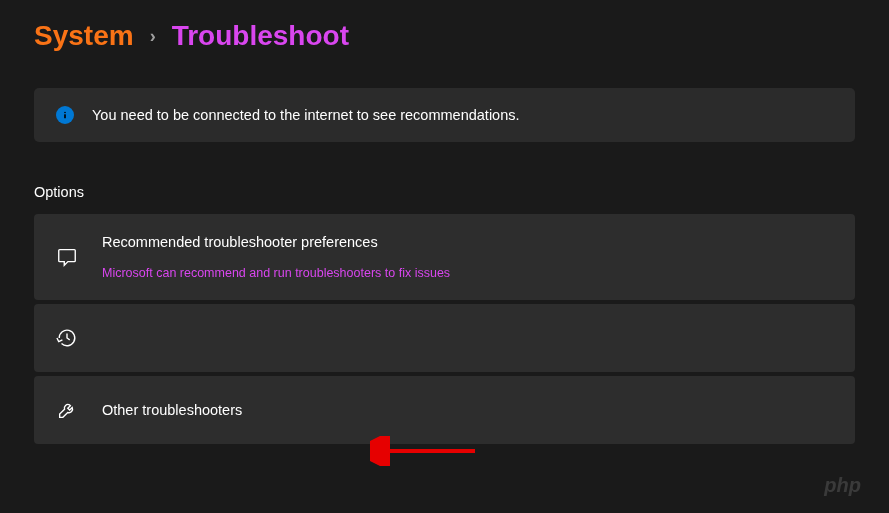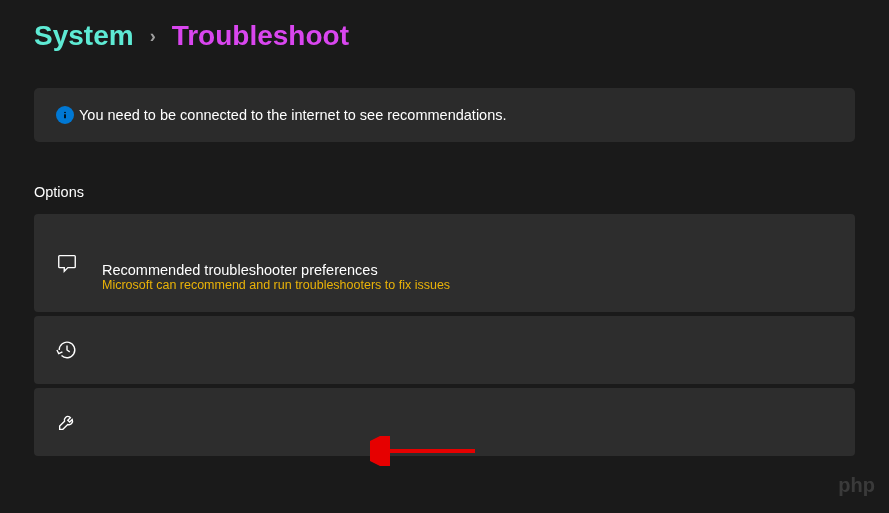--- a/index.html
+++ b/index.html
@@ -19,37 +19,37 @@
     }
     .breadcrumb {
       display: flex;
       align-items: center;
       gap: 16px;
       margin-bottom: 36px;
       font-size: 28px;
       font-weight: 600;
     }
     .breadcrumb-parent {
-      color: #5eead4;
+      color: #f97316;
       cursor: pointer;
     }
     .breadcrumb-sep {
       color: #a0a0a0;
       font-size: 18px;
     }
     .breadcrumb-current {
       color: #d946ef;
     }
     .info-banner {
       background: #2b2b2b;
       border-radius: 5px;
       padding: 18px 22px;
       display: flex;
       align-items: center;
-      gap: 5px;
+      gap: 18px;
       margin-bottom: 42px;
     }
     .info-icon {
       width: 18px;
       height: 18px;
       background: #0078d4;
       border-radius: 50%;
       display: flex;
       align-items: center;
       justify-content: center;
@@ -91,45 +91,45 @@
     .opt-icon svg {
       width: 22px;
       height: 22px;
       stroke: #ffffff;
       fill: none;
       stroke-width: 1.5;
     }
     .opt-text {
       display: flex;
       flex-direction: column;
-      gap: 0;
-      margin-top: 28px;
+      gap: 16px;
     }
     .opt-title {
       font-size: 14.5px;
       color: #ffffff;
     }
     .opt-sub {
       font-size: 12.5px;
-      color: #eab308;
+      color: #d946ef;
     }
     .arrow-annotation {
       position: absolute;
       left: 370px;
       top: 436px;
       pointer-events: none;
     }
     .watermark {
       position: absolute;
-      right: 14px;
+      right: 28px;
       bottom: 16px;
       opacity: 0.25;
       font-size: 20px;
       font-weight: bold;
       color: #999;
+      font-style: italic;
       pointer-events: none;
     }
   </style>
 </head>
 <body>
 
 <div class="breadcrumb">
   <span class="breadcrumb-parent">System</span>
   <span class="breadcrumb-sep">›</span>
   <span class="breadcrumb-current">Troubleshoot</span>
@@ -168,20 +168,23 @@
       </svg>
   </span>
 </div>
 
 <div class="option-card">
   <span class="opt-icon">
     <svg viewBox="0 0 24 24">
         <path d="M14.7 6.3a4 4 0 0 0-5.4 4.9L4 16.5V20h3.5l5.3-5.3a4 4 0 0 0 4.9-5.4l-2.8 2.8-2.1-2.1 2.9-2.7z"></path>
       </svg>
   </span>
+  <div class="opt-text">
+    <span class="opt-title">Other troubleshooters</span>
+  </div>
 </div>
 
 <svg class="arrow-annotation" width="110" height="30">
   <defs>
     <marker id="ah" markerWidth="10" markerHeight="10" refX="2" refY="5" orient="auto">
       <path d="M0,0 L10,5 L0,10 z" fill="#e60000"></path>
     </marker>
   </defs>
   <line x1="105" y1="15" x2="12" y2="15" stroke="#e60000" stroke-width="4" marker-end="url(#ah)"></line>
 </svg>

